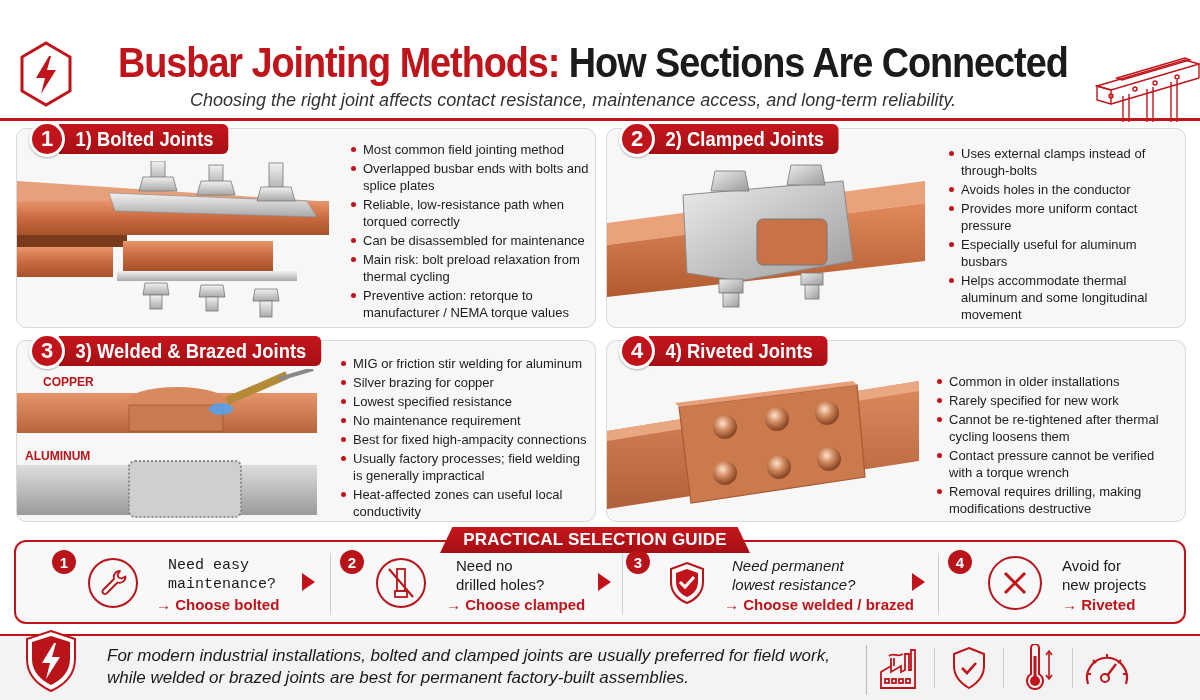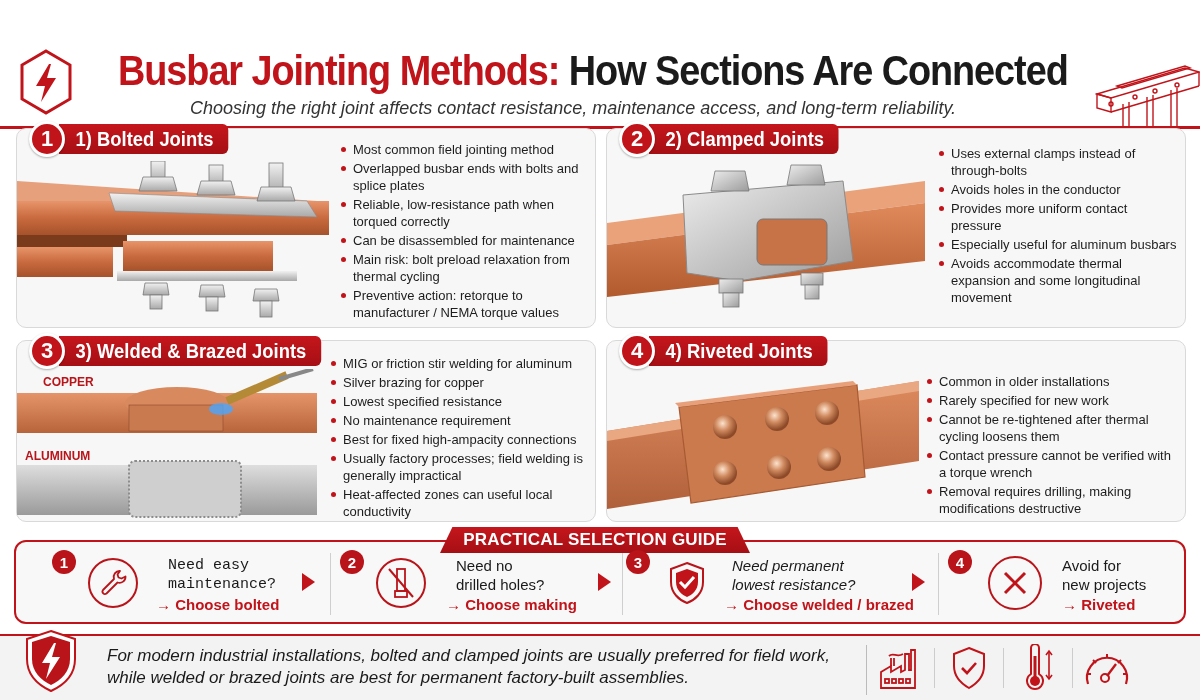--- a/index.html
+++ b/index.html
@@ -1,35 +1,35 @@
 <!DOCTYPE html>
 <html><head>
 <meta charset="utf-8">
 <style>
   * { box-sizing: border-box; margin: 0; padding: 0; }
   html, body { width: 1200px; height: 700px; overflow: hidden; background: #ffffff; }
   body { position: relative; font-family: "Liberation Sans", sans-serif; color: #1a1a1a; }
 
   
-  .header { position: absolute; left: 0; top: 16px; width: 1200px; height: 112px; text-align: center; }
+  .header { position: absolute; left: 0; top: 8px; width: 1200px; height: 112px; text-align: center; }
   .logo-hex { position: absolute; left: 18px; top: 32px; width: 56px; height: 68px; }
   .title { position: absolute; left: 118px; top: 30px; font-family: "Liberation Sans", sans-serif; font-weight: 700; font-size: 43px; letter-spacing: -1.2px; transform: scaleX(0.88); transform-origin: left center; white-space: nowrap; line-height: 48px; }
   .title .red { color: #c0141a; }
   .title .dark { color: #1b1b1b; }
   .subtitle { position: absolute; left: 190px; top: 82px; font-style: italic; font-size: 18px; color: #333; white-space: nowrap; }
   .header-rule { position: absolute; left: 0; top: 110px; width: 1200px; height: 3px; background: #c0141a; }
   .busbar-graphic { position: absolute; left: 1095px; top: 48px; width: 105px; height: 66px; }
 
   
   .card { position: absolute; background: #f7f7f7; border: 1px solid #d9d9d9; border-radius: 10px; }
   .card .badge-wrap { position: absolute; left: 12px; top: -8px; height: 36px; display: flex; align-items: center; }
   .card .num { width: 36px; height: 36px; border-radius: 50%; background: #c0141a; color: #fff; font-weight: 700; font-size: 22px; display: flex; align-items: center; justify-content: center; border: 3px solid #fff; box-shadow: 0 1px 2px rgba(0,0,0,.3); z-index: 2; }
   .card .tag { margin-left: -6px; height: 30px; background: linear-gradient(#c5161c, #a50f14); color: #fff; font-weight: 700; font-size: 20px; padding: 0 16px 0 18px; display: flex; align-items: center; border-radius: 0 6px 6px 0; white-space: nowrap; transform: scaleX(0.92); transform-origin: left; }
   .card ul { position: absolute; list-style: none; font-size: 13px; line-height: 17px; color: #1d1d1d; }
-  .card ul li { position: relative; padding-left: 14px; margin-bottom: 2px; }
+  .card ul li { position: relative; padding-left: 14px; margin-bottom: 2px; margin-left: 10px; }
   .card ul li::before { content: ""; position: absolute; left: 2px; top: 6px; width: 5px; height: 5px; border-radius: 50%; background: #c0141a; }
   .illus { position: absolute; }
 
   .mat-label { position: absolute; font-weight: 700; font-size: 12px; color: #b8141a; }
 
   
   .guide { position: absolute; left: 14px; top: 540px; width: 1172px; height: 84px; border: 2px solid #c0141a; border-radius: 12px; background: #f8f8f8; }
   .guide-banner { position: absolute; left: 440px; top: 527px; width: 310px; height: 26px; background: linear-gradient(#c5161c, #a50f14); color: #fff; font-weight: 700; font-size: 17px; display: flex; align-items: center; justify-content: center; clip-path: polygon(4% 0, 96% 0, 100% 100%, 0 100%); letter-spacing: 0.2px; }
   .step { position: absolute; top: 548px; height: 72px; }
   .step .snum { position: absolute; left: 0; top: 2px; width: 24px; height: 24px; border-radius: 50%; background: #b8141a; color: #fff; font-weight: 700; font-size: 15px; display: flex; align-items: center; justify-content: center; }
@@ -160,21 +160,21 @@
         <rect x="116" y="132" width="16" height="14"></rect>
       <rect x="194" y="112" width="22" height="12"></rect>
         <rect x="198" y="124" width="14" height="14"></rect>
     </g>
   </svg>
   <ul style="left:330px;top:16px;width:240px;">
     <li>Uses external clamps instead of through-bolts</li>
     <li>Avoids holes in the conductor</li>
     <li>Provides more uniform contact pressure</li>
     <li>Especially useful for aluminum busbars</li>
-    <li>Avoids accommodate thermal expansion and some longitudinal movement</li>
+    <li>Helps accommodate thermal aluminum and some longitudinal movement</li>
   </ul>
 </div>
 
 <div class="card" style="left:16px;top:340px;width:580px;height:182px;">
   <div class="badge-wrap">
     <div class="num">3</div>
     <div class="tag">3) Welded &amp; Brazed Joints</div>
   </div>
   <div class="mat-label" style="left:10px;top:34px;margin-left:16px;">COPPER</div>
   <div class="mat-label" style="left:8px;top:108px;">ALUMINUM</div>
@@ -273,21 +273,21 @@
     <svg width="30" height="34" viewBox="0 0 30 34">
         <rect x="11" y="3" width="8" height="22" fill="none" stroke="#b8141a" stroke-width="1.8"></rect>
         <rect x="9" y="25" width="12" height="6" fill="none" stroke="#b8141a" stroke-width="1.8"></rect>
         <line x1="3" y1="3" x2="27" y2="31" stroke="#b8141a" stroke-width="2"></line>
       </svg>
   </div>
   <div class="stext" style="left:116px;">
     <div>Need no</div>
     <div>drilled holes?</div>
   </div>
-  <div class="choose" style="left:106px;">→ Choose making</div>
+  <div class="choose" style="left:106px;">→ Choose clamped</div>
 </div>
 <div class="step-arrow" style="left:598px;"></div>
 <div class="step-sep" style="left:622px;"></div>
 
 <div class="step" style="left:626px;width:290px;">
   <div class="snum">3</div>
   <div class="sicon" style="left:36px;border:none;">
     <svg width="40" height="46" viewBox="0 0 40 46">
         <path d="M20 3 L36 9 V22 C36 33 28 40 20 43 C12 40 4 33 4 22 V9 Z" fill="none" stroke="#b8141a" stroke-width="2"></path>
         <path d="M20 9 L31 13 V22 C31 30 25 35 20 37 C15 35 9 30 9 22 V13 Z" fill="#c0141a"></path>

